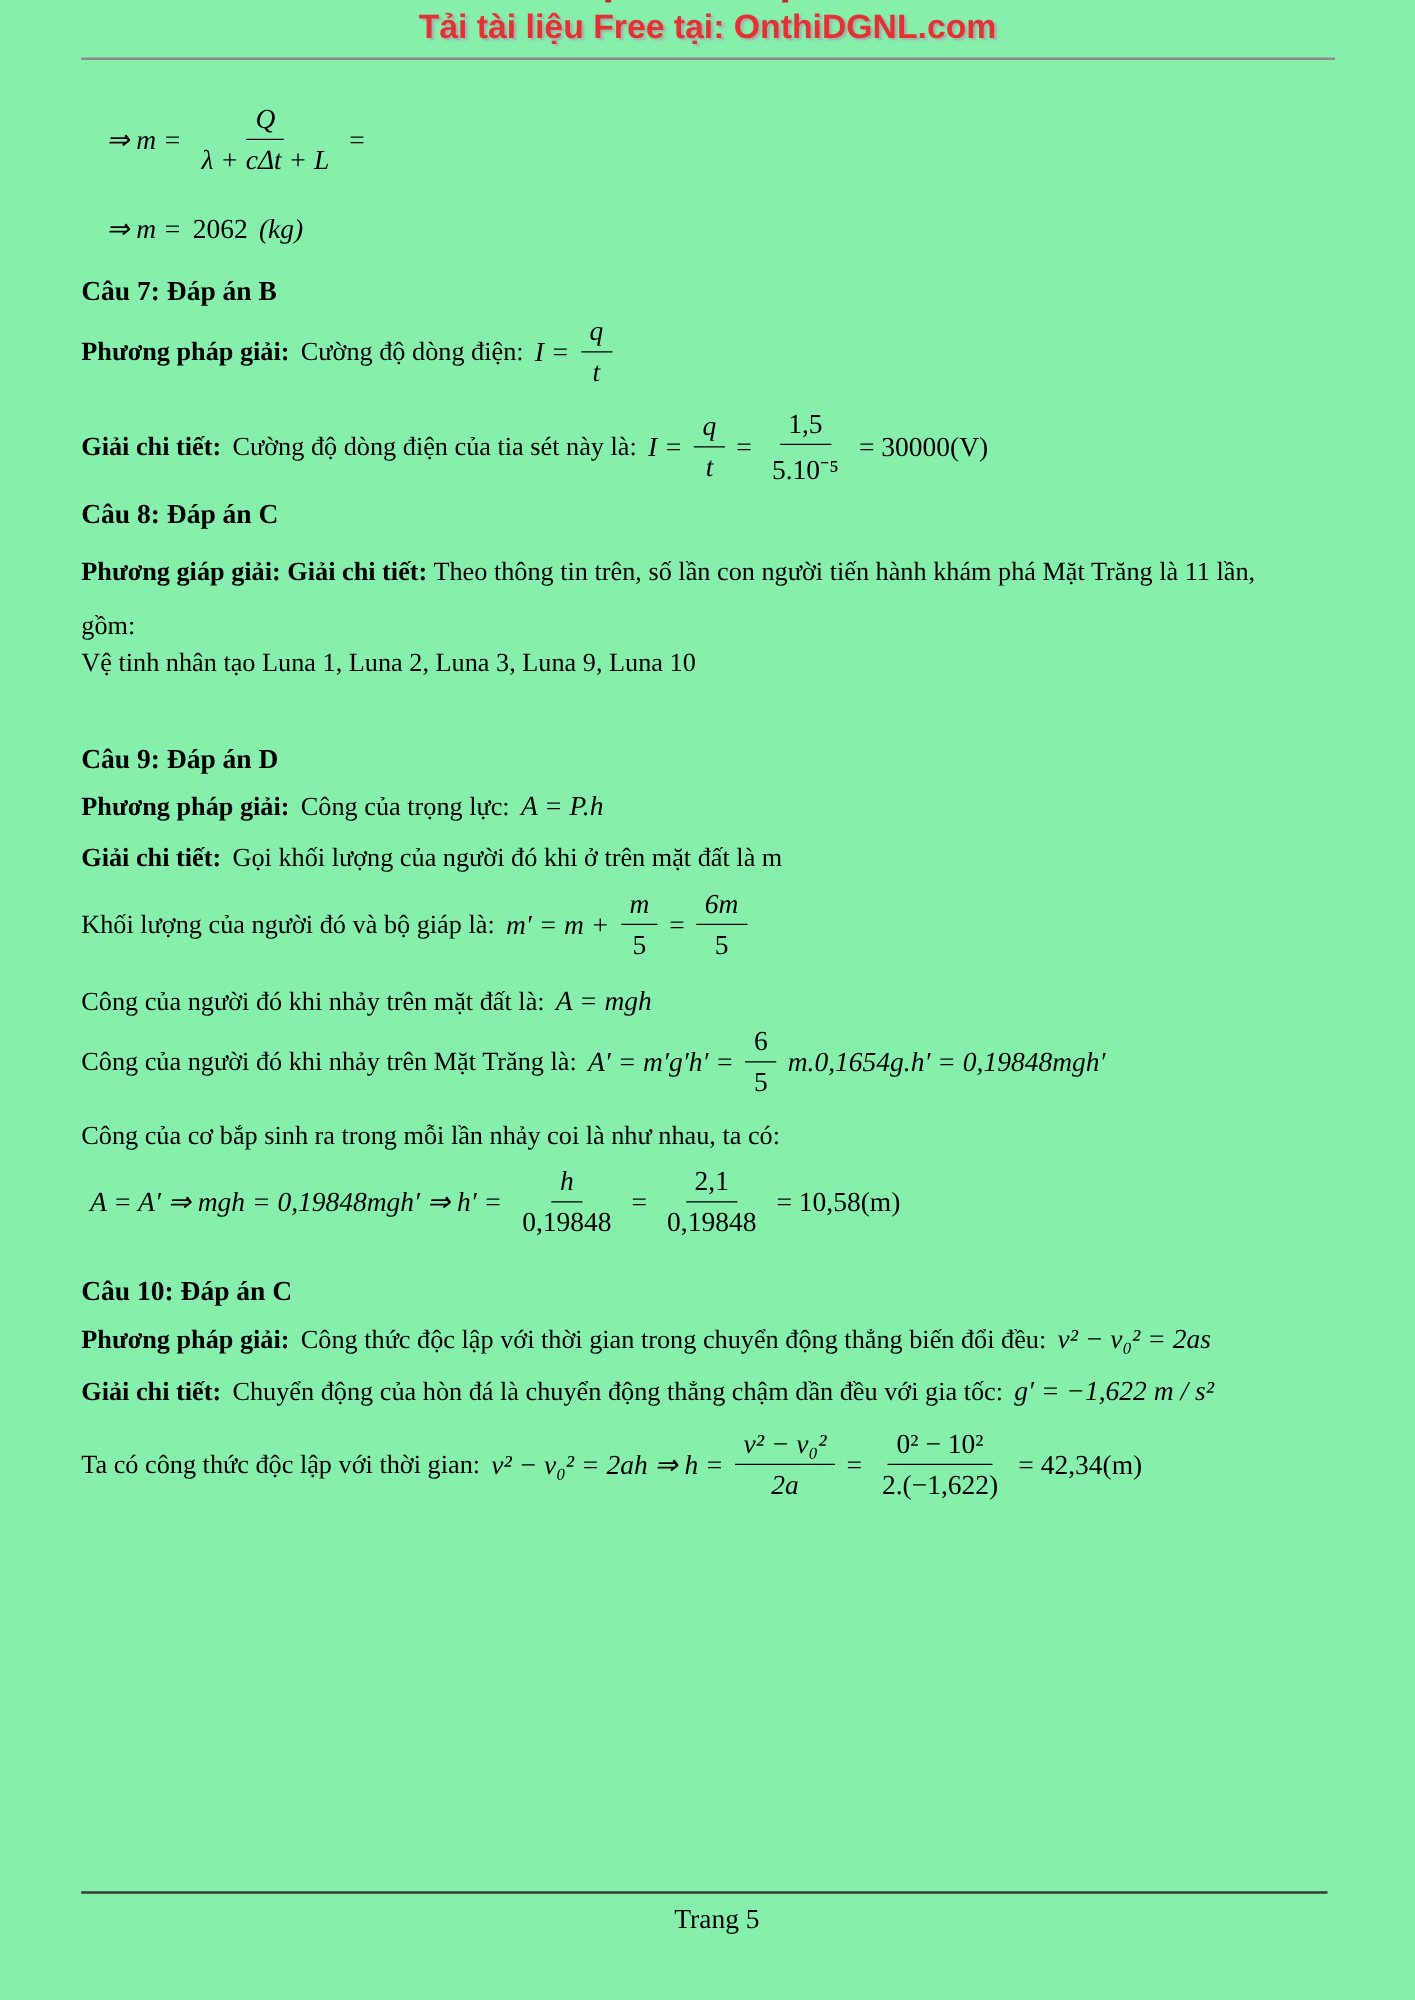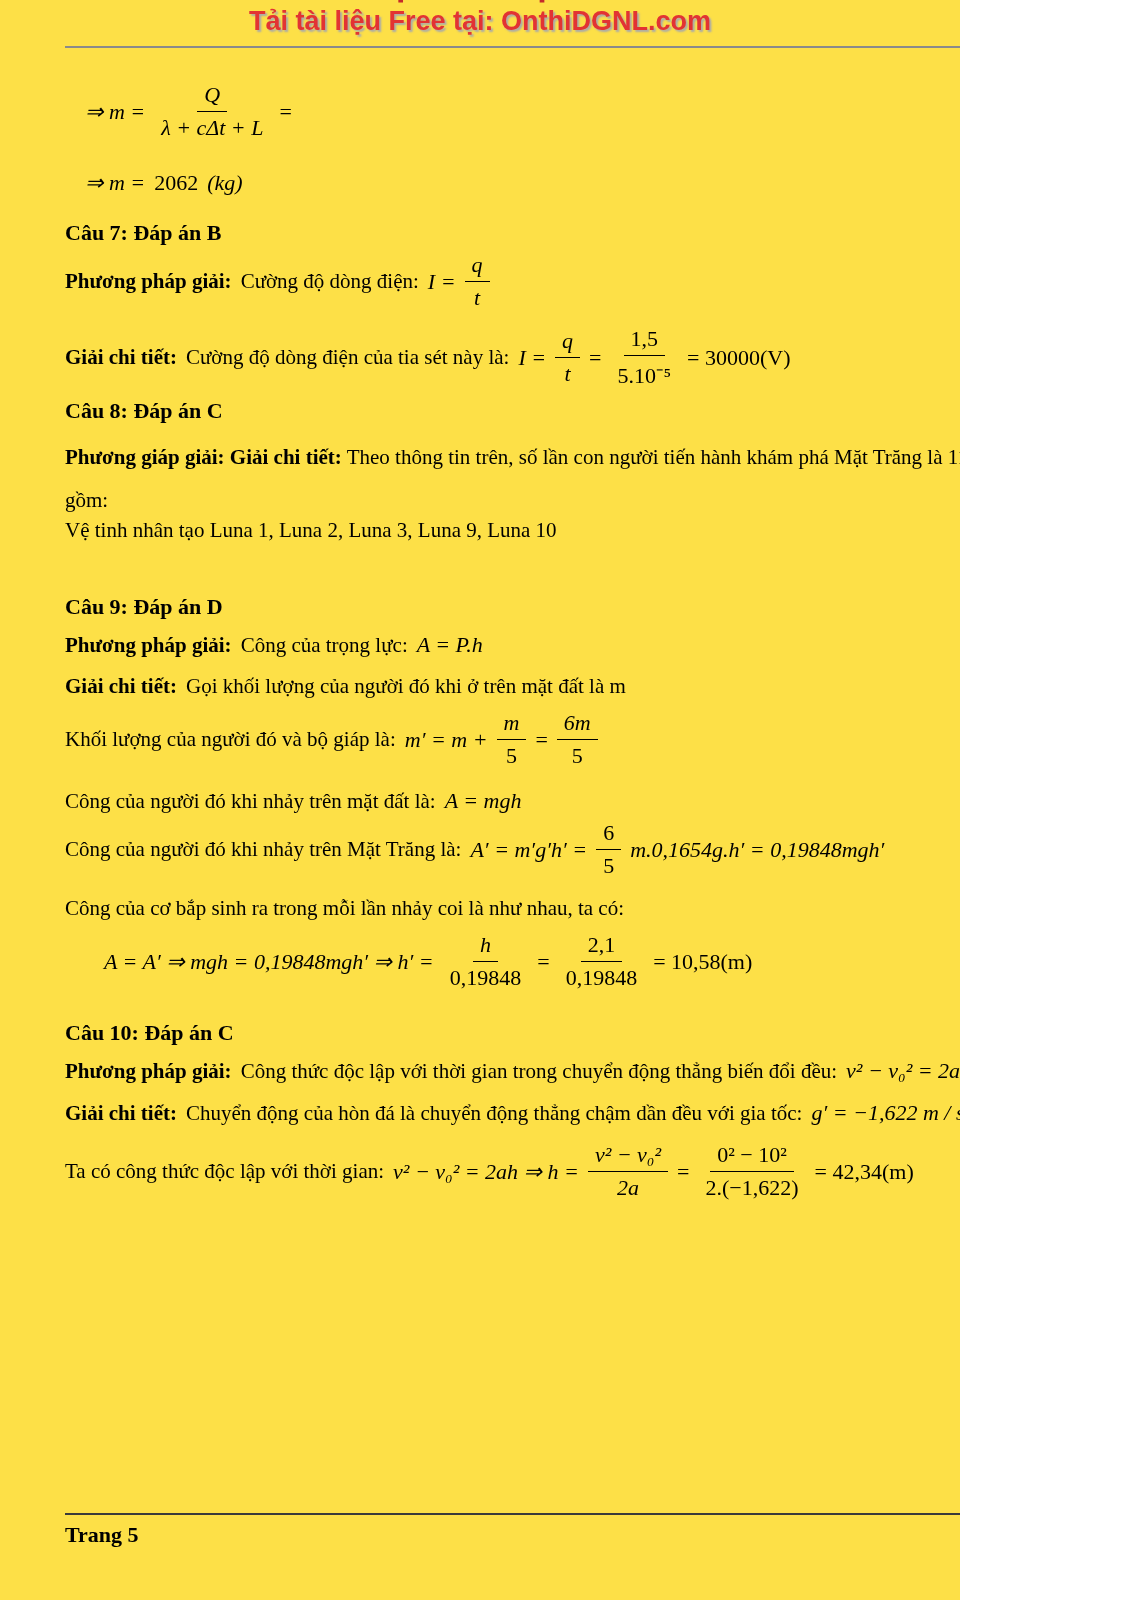--- a/index.html
+++ b/index.html
@@ -1,20 +1,20 @@
 <!DOCTYPE html>
 <html><head>
 <meta charset="utf-8">
 <style>
   html, body { margin: 0; padding: 0; background: #ffffff; }
   .page {
     position: relative;
-    width: 960px;
+    width: 1132px;
     height: 1600px;
-    background: #fde047;
+    background: #86efac;
     overflow: hidden;
     font-family: "Liberation Serif", serif;
     font-size: 21px;
     color: #000000;
   }
   
   .banner {
     position: absolute;
     top: 6px; left: 0;
     width: 100%;
@@ -69,24 +69,23 @@
     column-gap: 9px;
   }
   .math .txt { font-size: 21px; }
   .frac { display: inline-flex; flex-direction: column; align-items: center; }
   .frac .num { padding: 0 7px 3px 7px; border-bottom: 1.6px solid #000; text-align: center; }
   .frac .den { padding: 3px 7px 0 7px; text-align: center; }
 
   
   .footer-label {
     position: absolute;
-    left: 65px; width: 997px;
-    text-align: left;
+    left: 75px; width: 997px;
+    text-align: center;
     font-size: 22px;
-    font-weight: bold;
   }
 </style>
 </head>
 <body>
 
 <div class="page">
 
   <div class="banner-clip">Tải tài liệu Free tại: OnthiDGNL.com</div>
 
   <div class="banner">Tải tài liệu Free tại: OnthiDGNL.com</div>
@@ -182,21 +181,21 @@
     <span class="it">A′ = m′g′h′ =</span>
     <span class="frac">
       <span class="num">6</span>
       <span class="den">5</span>
     </span>
     <span class="it">m.0,1654g.h′ = 0,19848mgh′</span>
   </div>
 
   <div class="blk" style="top:896px;">Công của cơ bắp sinh ra trong mỗi lần nhảy coi là như nhau, ta có:</div>
 
-  <div class="math" style="top:932px; left:72px;margin-left:32px;">
+  <div class="math" style="top:932px; left:72px;">
     <span class="it">A = A′ ⇒ mgh = 0,19848mgh′  ⇒ h′ =</span>
     <span class="frac">
       <span class="num it">h</span>
       <span class="den">0,19848</span>
     </span>
     <span>=</span>
     <span class="frac">
       <span class="num">2,1</span>
       <span class="den">0,19848</span>
     </span>

